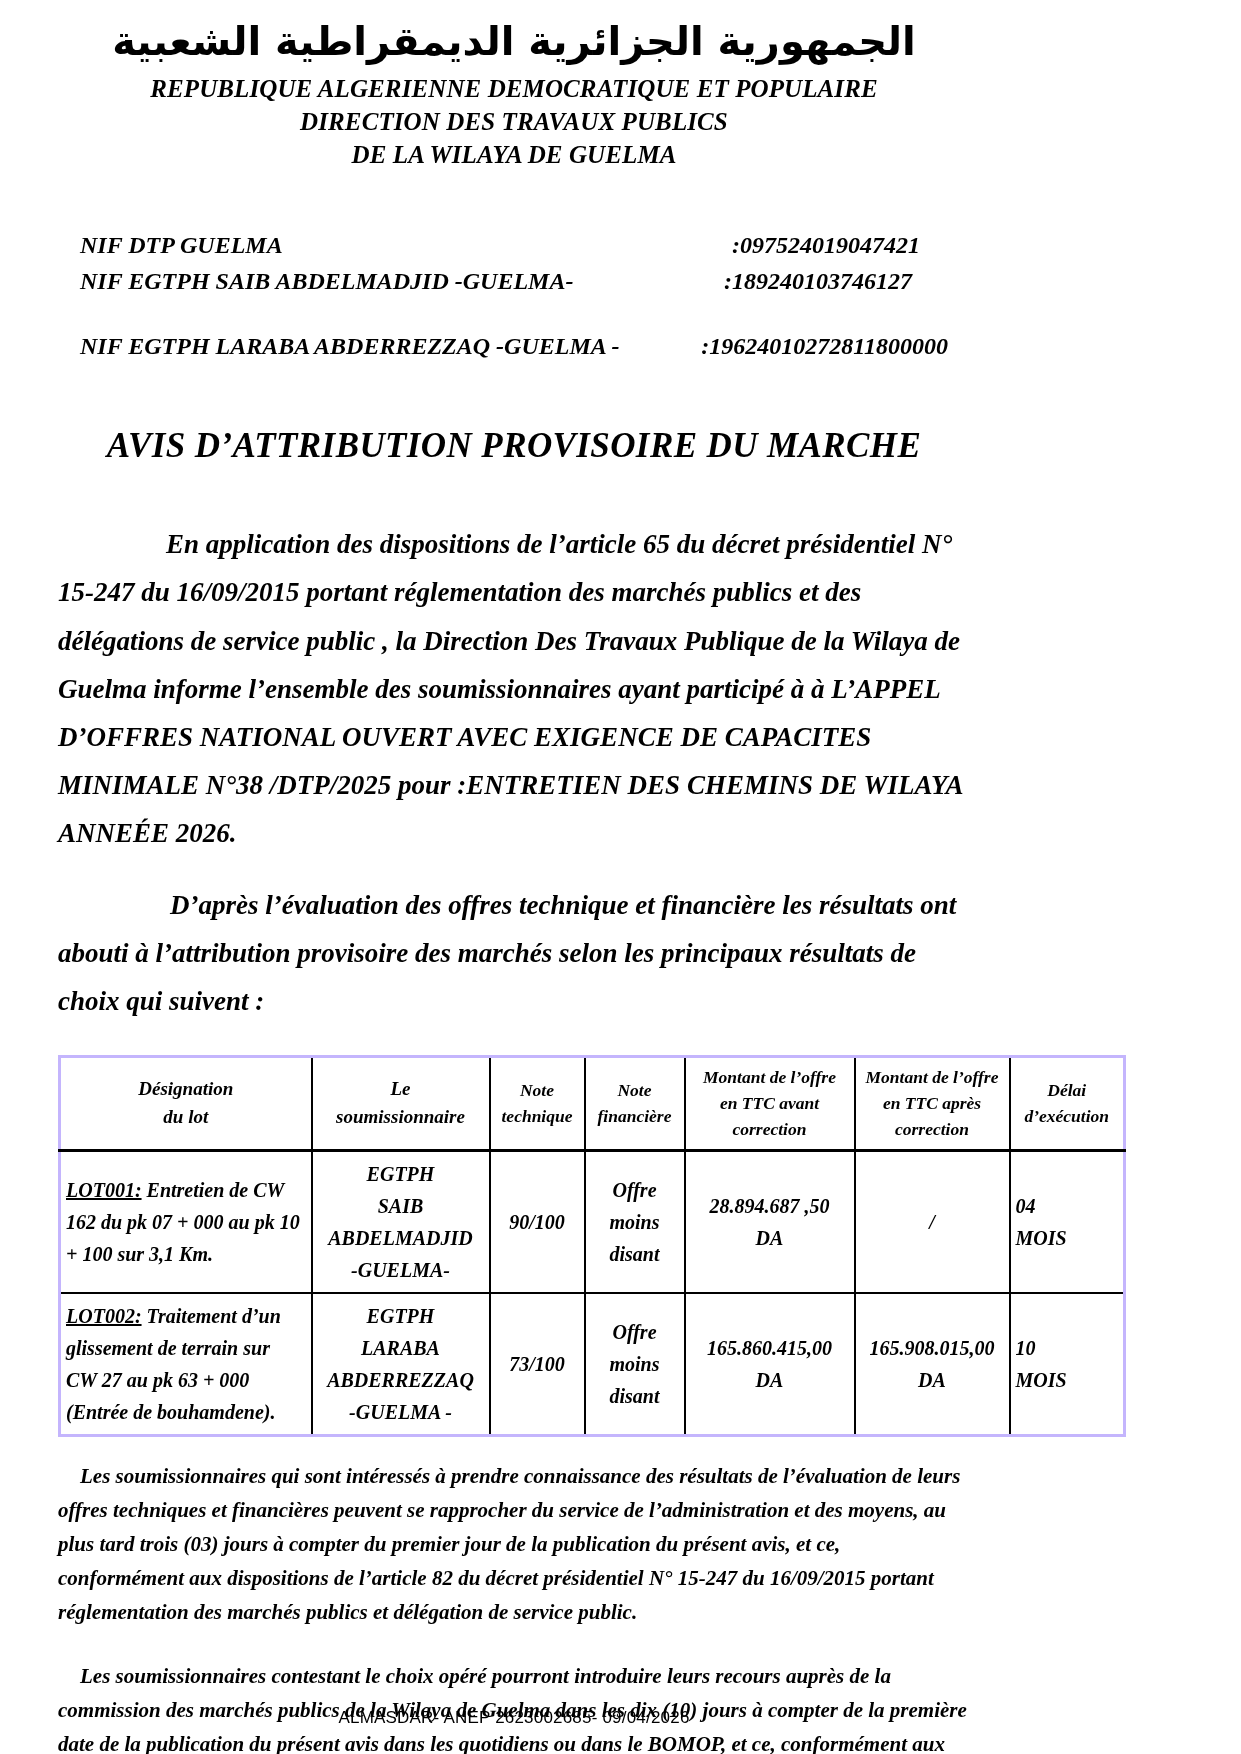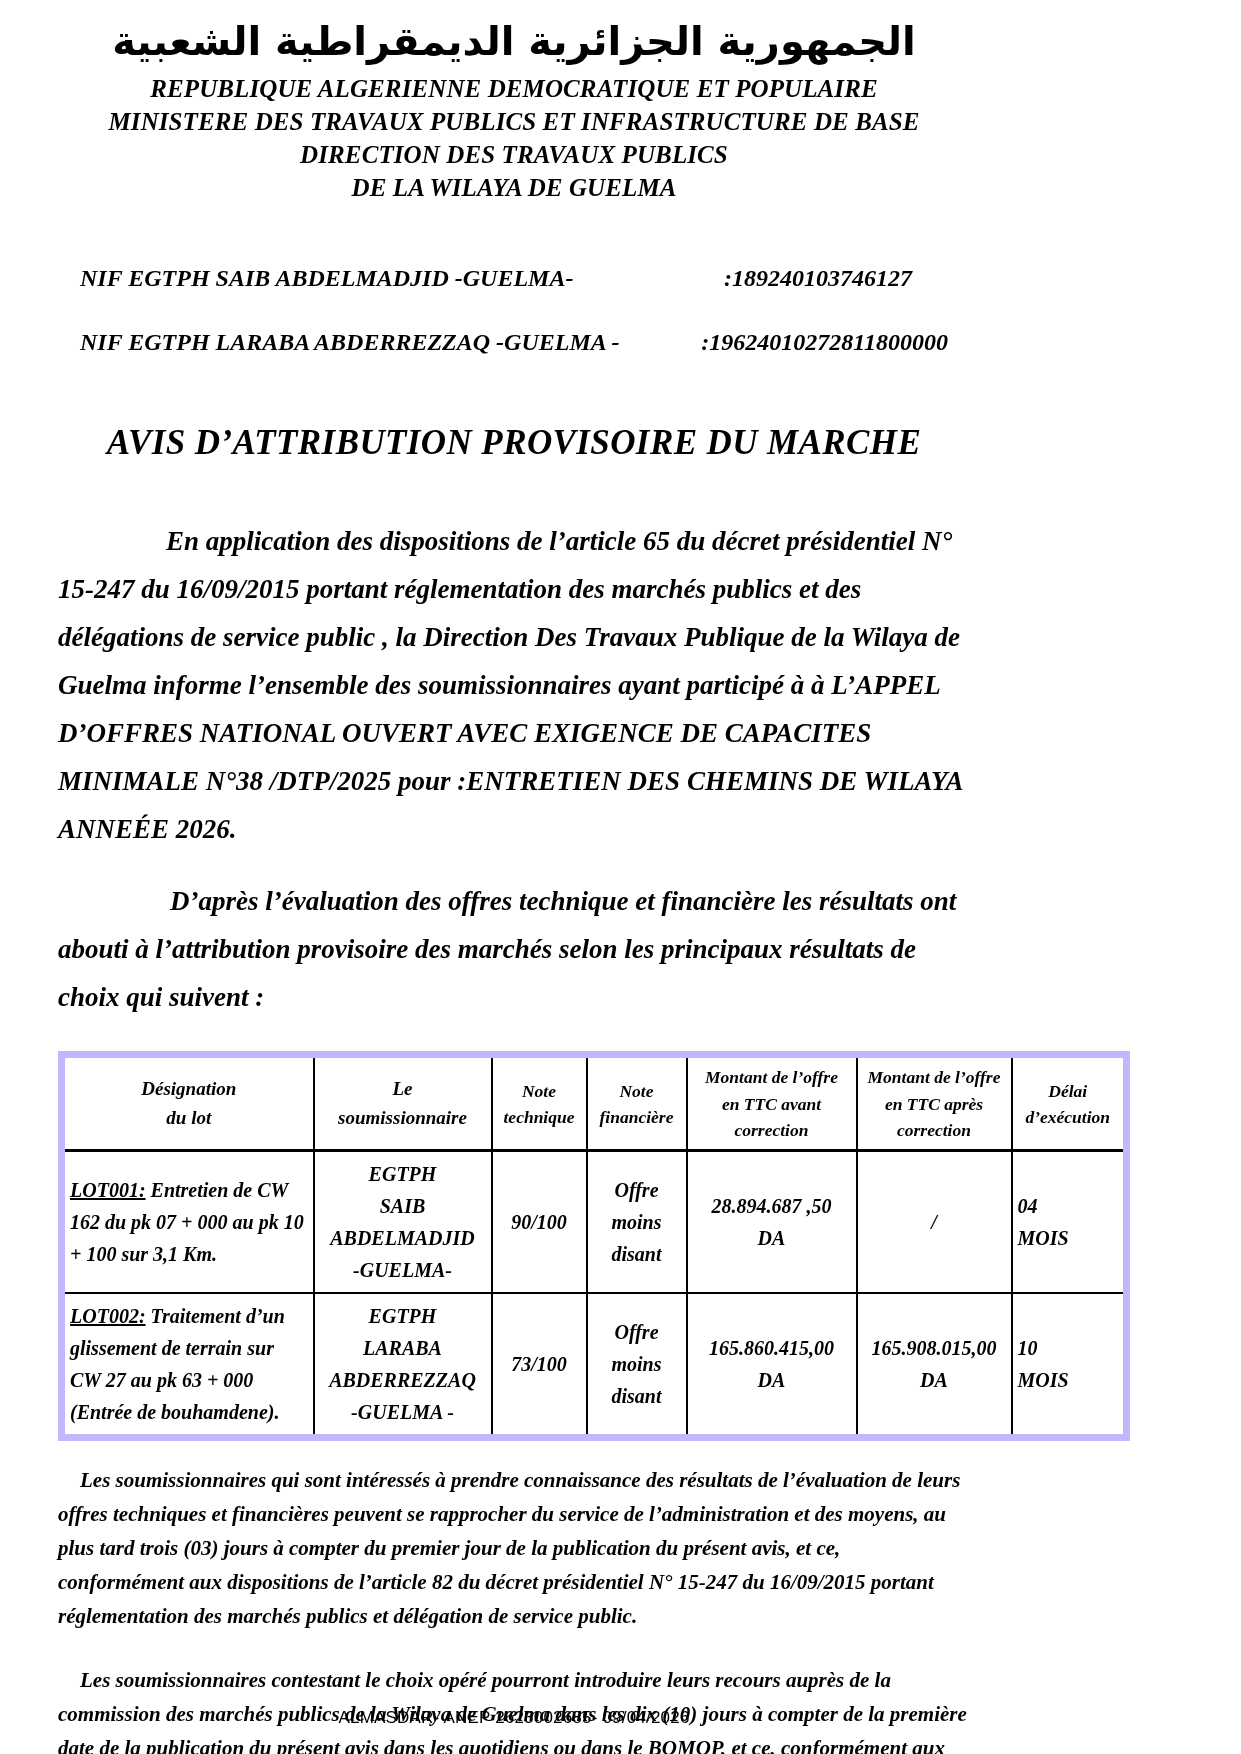--- a/index.html
+++ b/index.html
@@ -91,21 +91,21 @@
   .para.p2 { margin-top: 24px; }
   .indent { display: inline-block; width: 108px; }
   .indent-sm { display: inline-block; width: 112px; }
 
   
   table.attrib {
     width: 1040px;
     margin: 30px 0 0 0;
     border-collapse: collapse;
     table-layout: fixed;
-    border: 7px solid #c4b5fd;
+    border: 3px solid #c4b5fd;
   }
   table.attrib td, table.attrib th {
     border: 2px solid #000;
     padding: 6px 5px;
     vertical-align: middle;
     font-style: italic;
     font-weight: bold;
   }
   table.attrib thead th {
     text-align: center;
@@ -170,27 +170,31 @@
 </style>
 </head>
 <body>
 
 <div class="page">
 
   <div>
     <div class="arabic-title">الجمهورية الجزائرية الديمقراطية الشعبية</div>
     <div class="hdr-lines">
       <div class="hdr-line">REPUBLIQUE ALGERIENNE DEMOCRATIQUE ET POPULAIRE</div>
-      <div class="hdr-line">MINISTERE DES TRAVAUX PUBLICS ET INFRASTRUCTURE DE BASE</div>
       <div class="hdr-line">DIRECTION DES TRAVAUX PUBLICS</div>
       <div class="hdr-line">DE LA WILAYA DE GUELMA</div>
     </div>
   </div>
 
   <div class="nif-block">
+    <div class="nif-row r1">
+      <span class="nif-label">NIF DTP GUELMA</span>
+      <span class="nif-spacer"></span>
+      <span class="nif-value">:097524019047421</span>
+    </div>
     <div class="nif-row r2">
       <span class="nif-label">NIF EGTPH SAIB ABDELMADJID -GUELMA-</span>
       <span class="nif-spacer"></span>
       <span class="nif-value">:189240103746127</span>
     </div>
     <div class="nif-row r3">
       <span class="nif-label">NIF  EGTPH LARABA ABDERREZZAQ     -GUELMA  -</span>
       <span class="nif-spacer"></span>
       <span class="nif-value">:19624010272811800000</span>
     </div>

